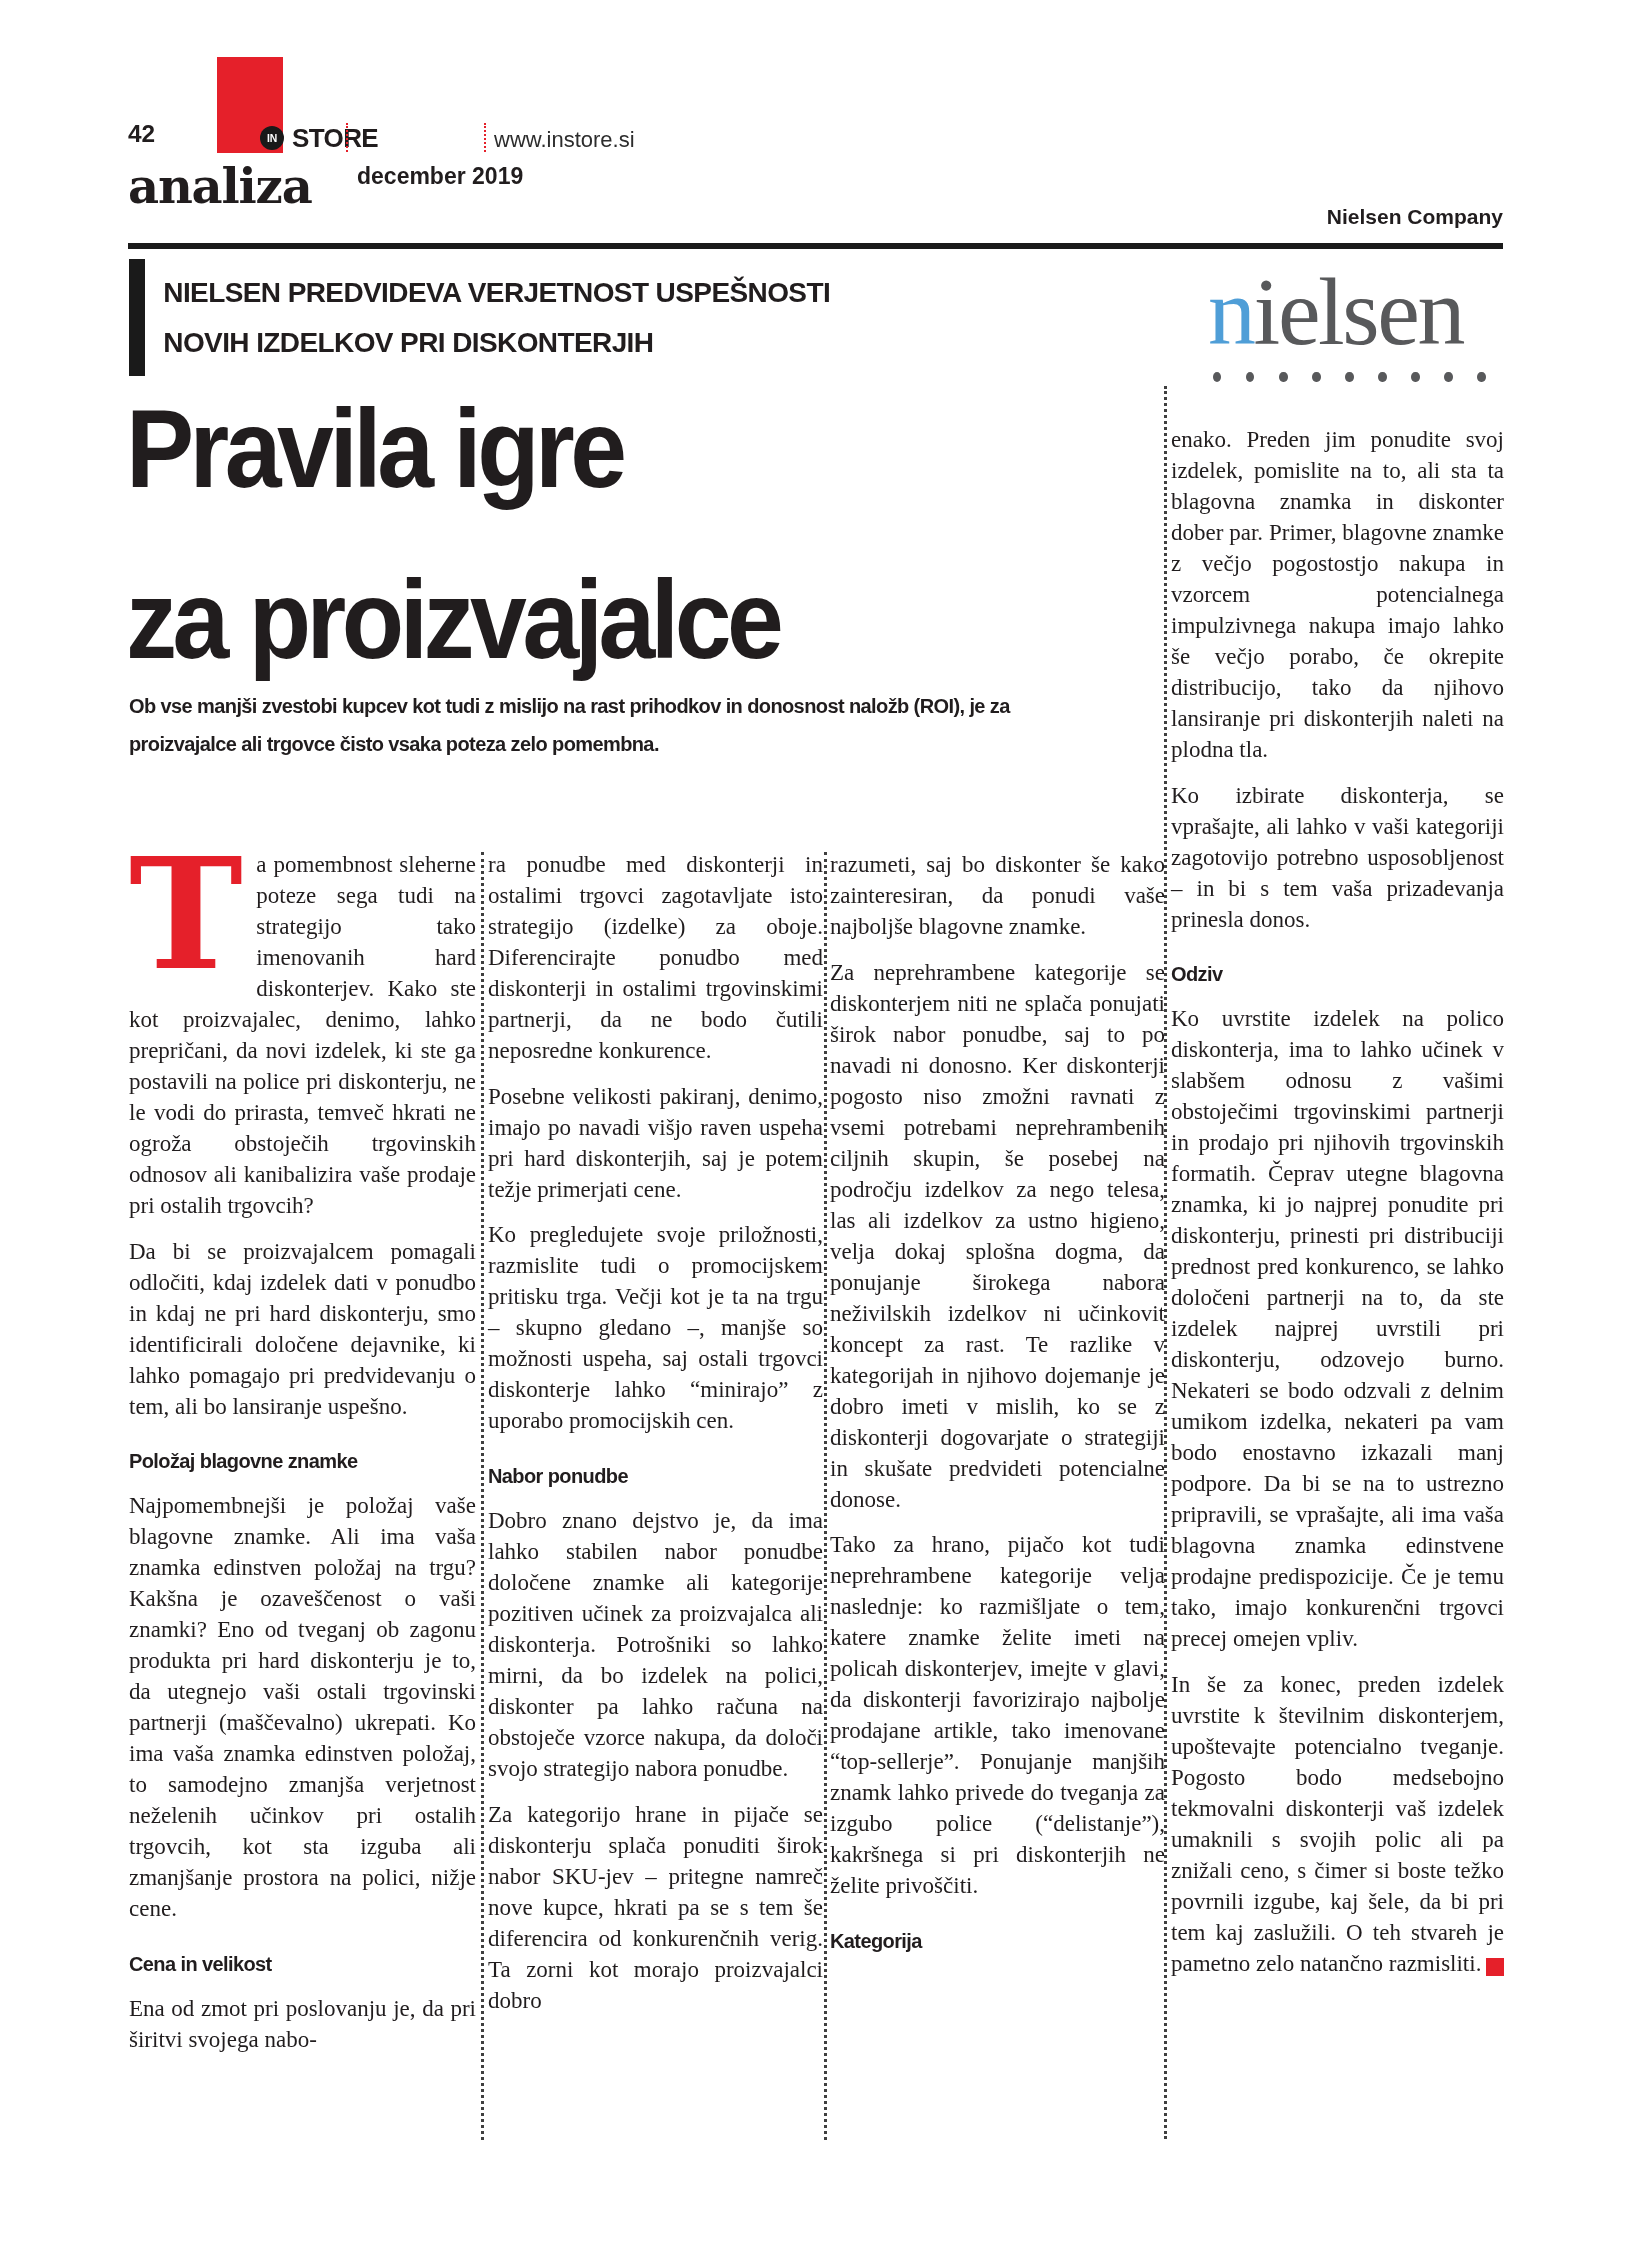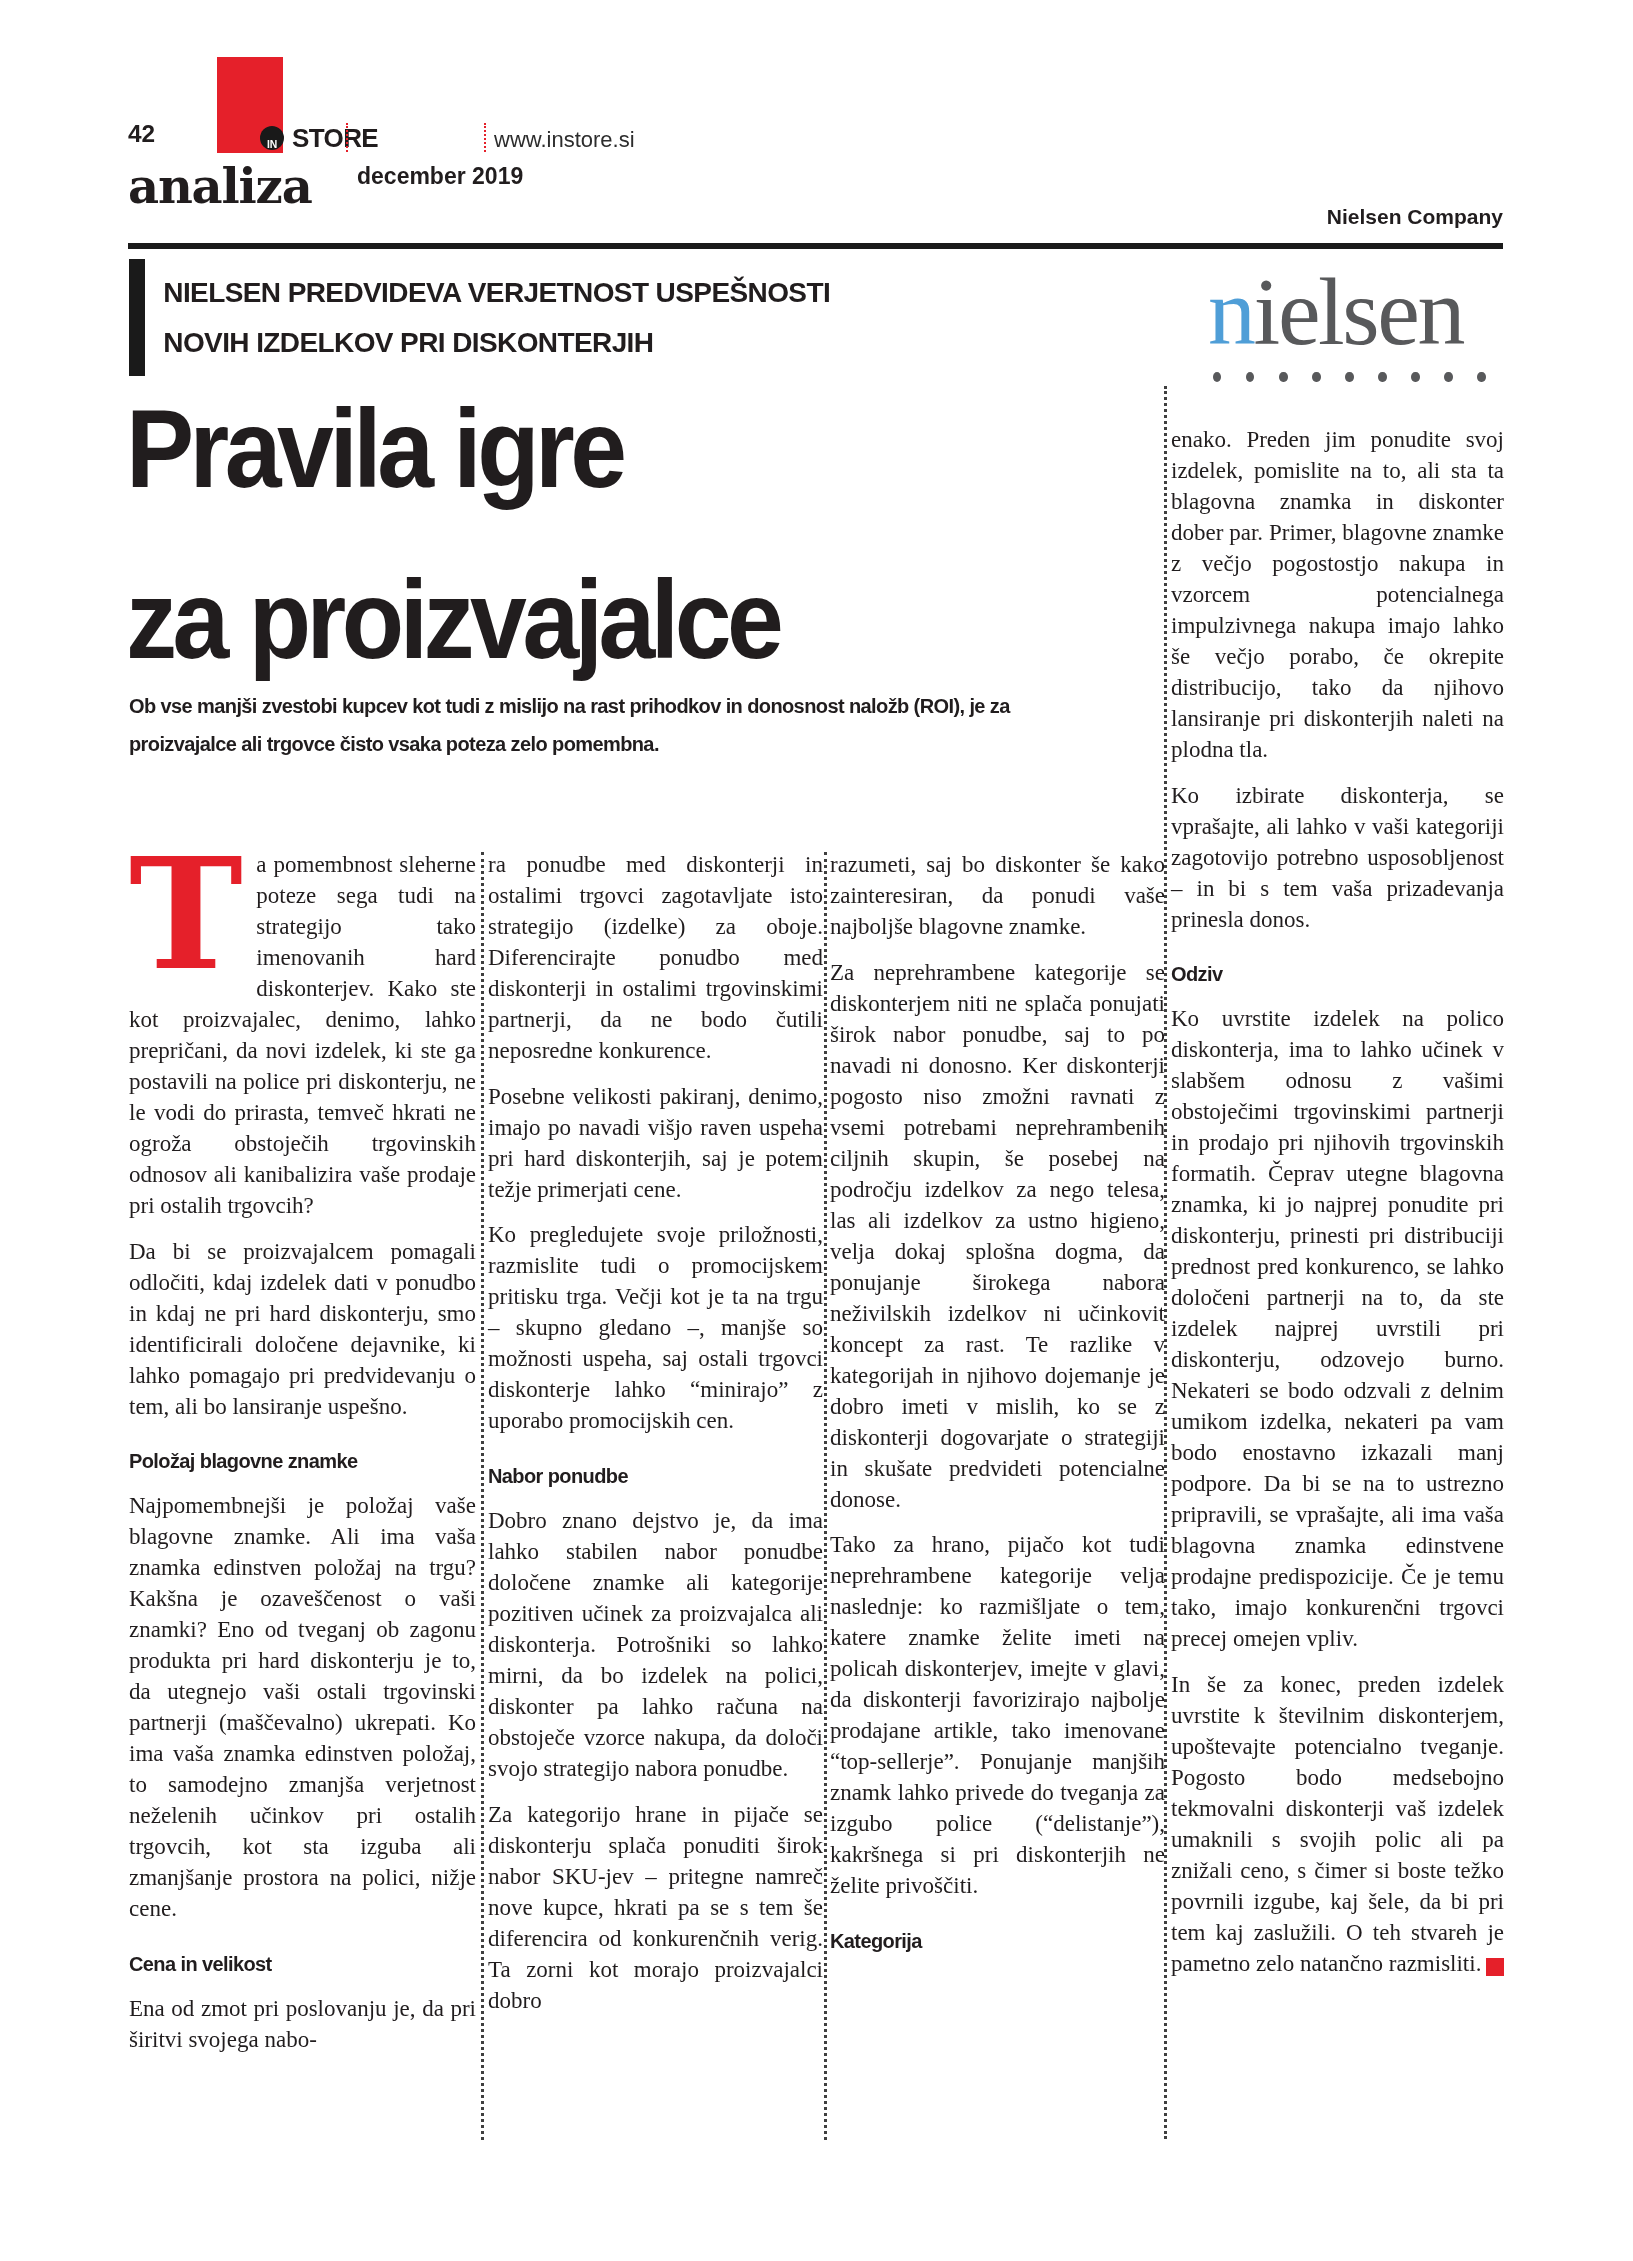--- a/index.html
+++ b/index.html
@@ -4,21 +4,21 @@
 <style>
   html,body{margin:0;padding:0;background:#e8e8e8;}
   .page{position:relative;width:1634px;height:2261px;background:#ffffff;overflow:hidden;
         font-family:"Liberation Serif",serif;color:#211d1e;}
 
   
   .page-num{position:absolute;left:128px;top:120px;font-family:"Liberation Sans",sans-serif;
             font-weight:800;font-size:24.4px;}
   .red-block{position:absolute;left:217px;top:57px;width:66px;height:96px;}
   .in-circle{position:absolute;left:260px;top:126px;width:24.4px;height:24.4px;border-radius:50%;
-             background:#191919;color:#fff;display:flex;align-items:flex-end;justify-content:center;
+             background:#191919;color:#fff;display:flex;align-items:center;justify-content:center;
              font-family:"Liberation Sans",sans-serif;font-weight:800;font-size:10.4px;}
   .store-label{position:absolute;left:292px;top:123px;font-family:"Liberation Sans",sans-serif;
                font-weight:800;font-size:26px;letter-spacing:-0.6px;}
   .mast-dots{position:absolute;top:123px;width:0;height:29px;border-left:2.4px dotted #e5202a;}
   .dots-1{left:346px;} .dots-2{left:484px;}
   .date-label{position:absolute;left:357px;top:126px;font-family:"Liberation Sans",sans-serif;
               font-weight:700;font-size:23px;margin-top:37px;}
   .url-label{position:absolute;left:494px;top:127px;font-family:"Liberation Sans",sans-serif;
              font-weight:400;font-size:22px;color:#2d2d2d;}
   .section-title{position:absolute;left:128px;top:158px;font-family:"DejaVu Serif",serif;

